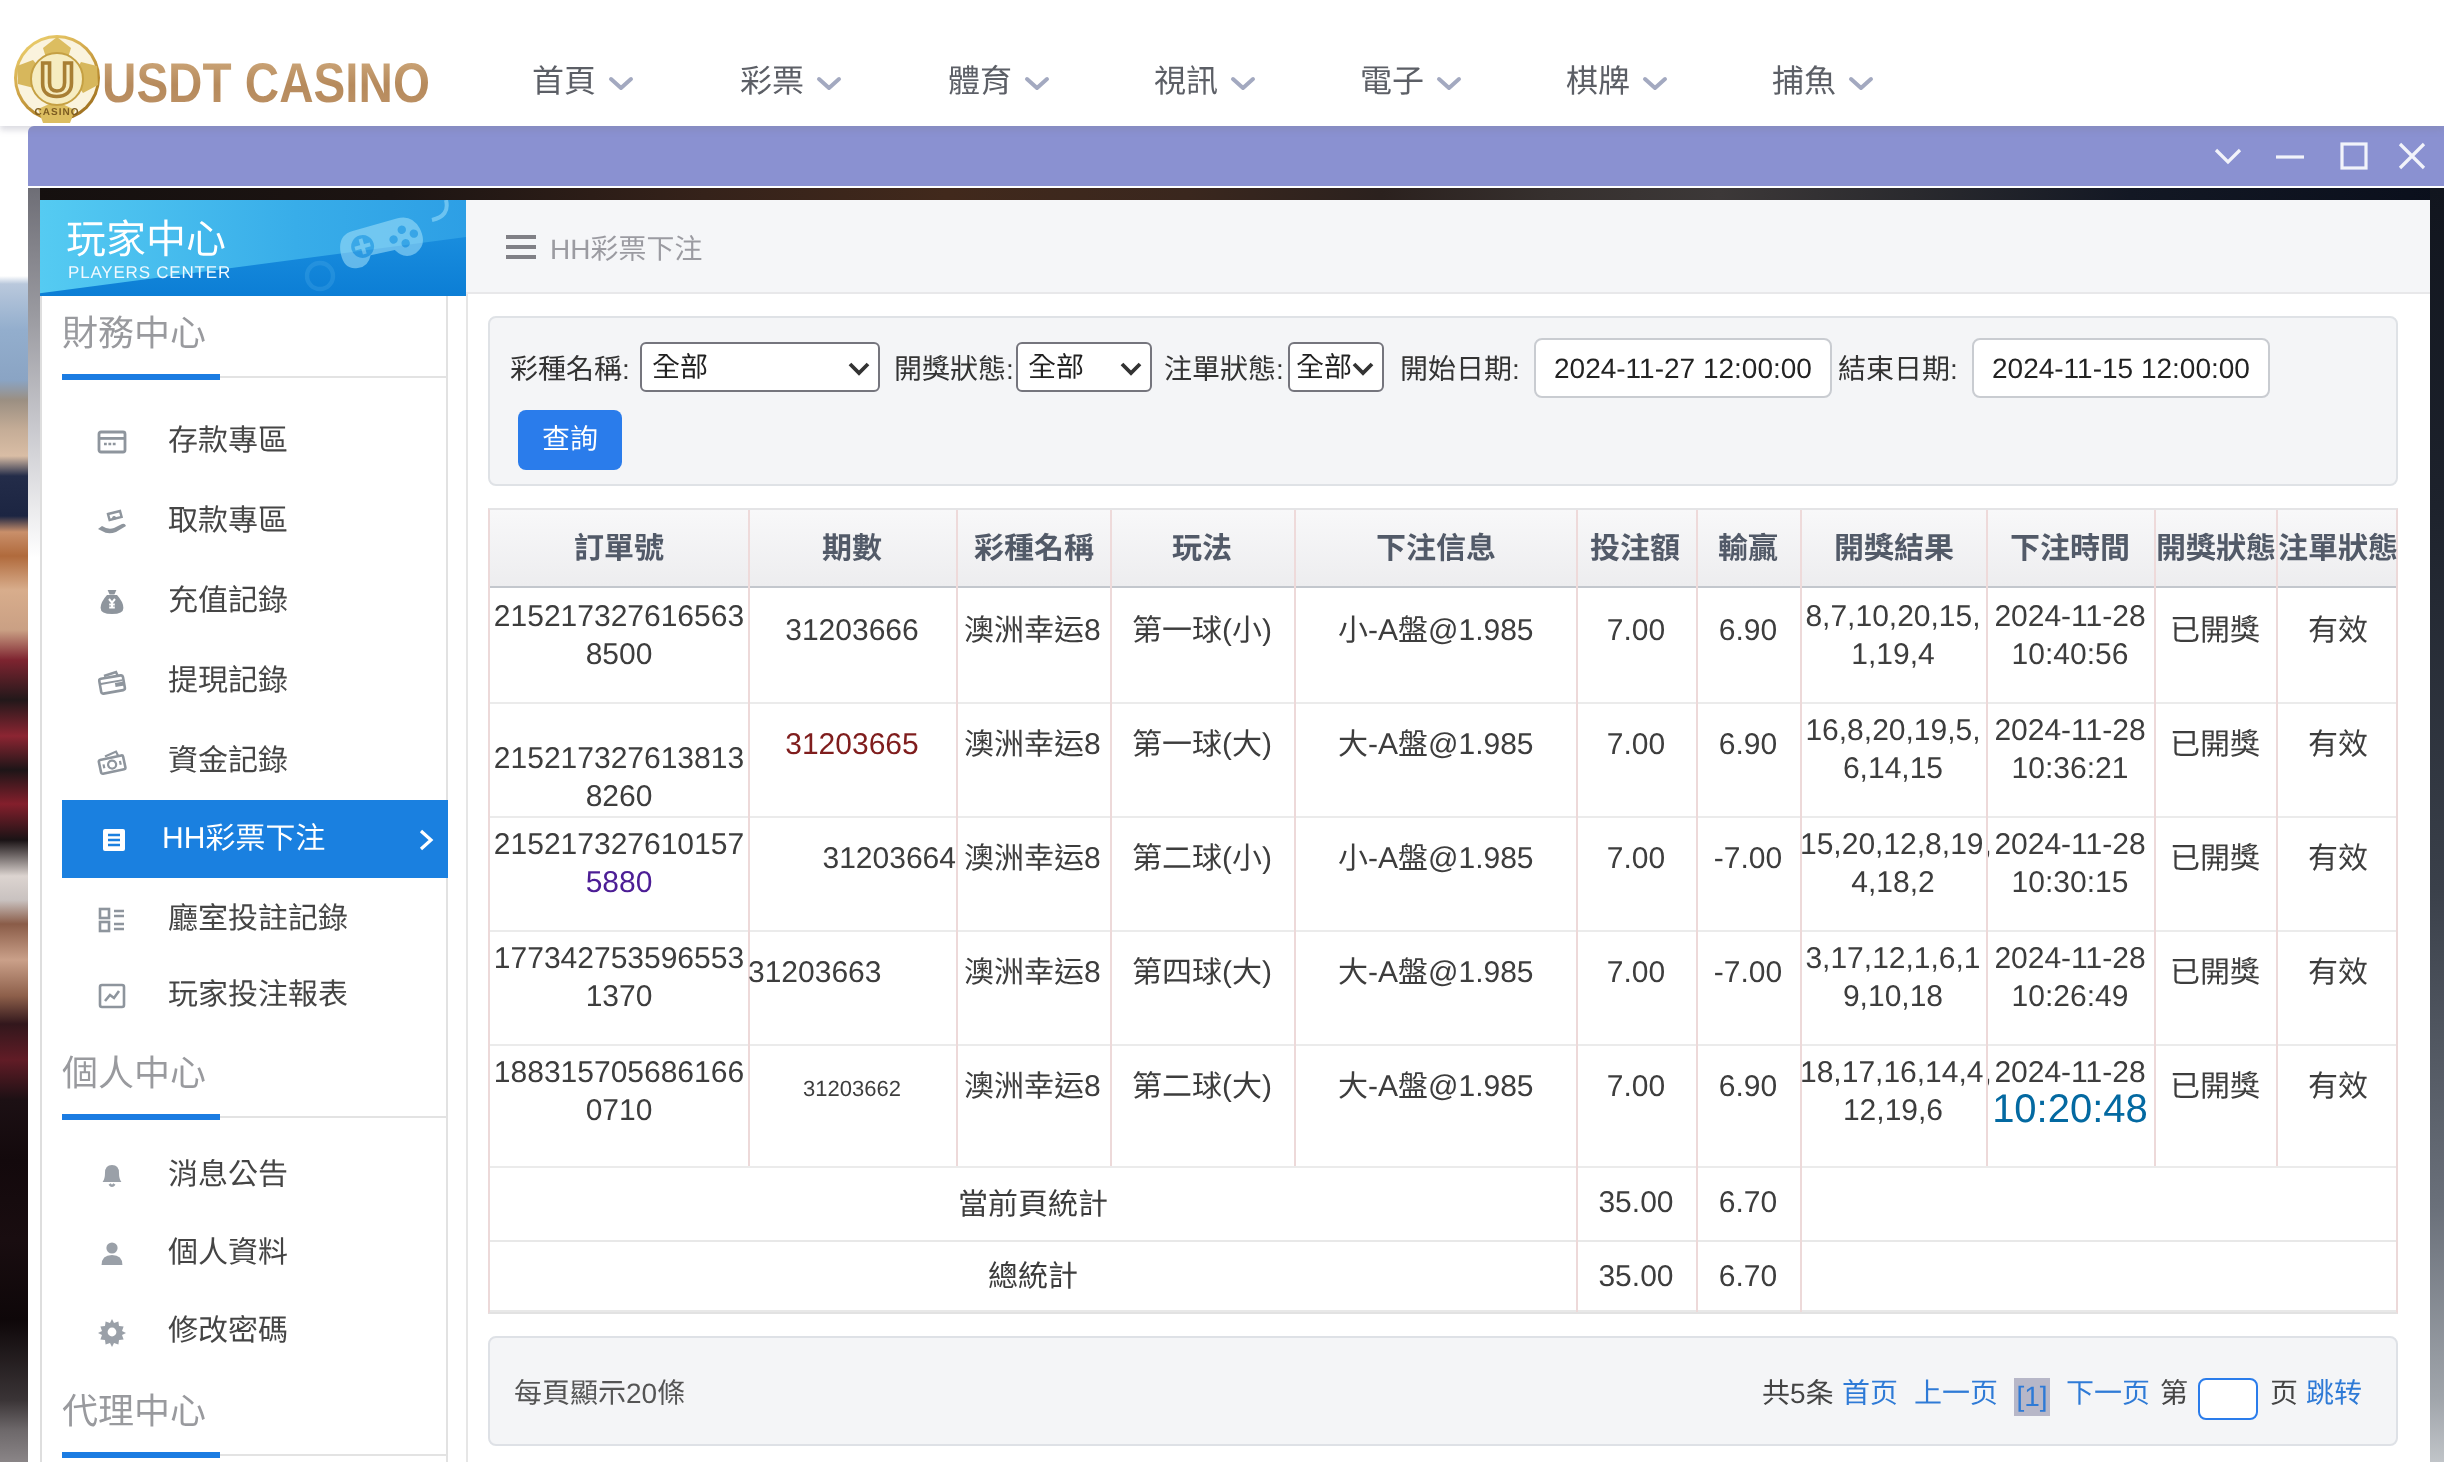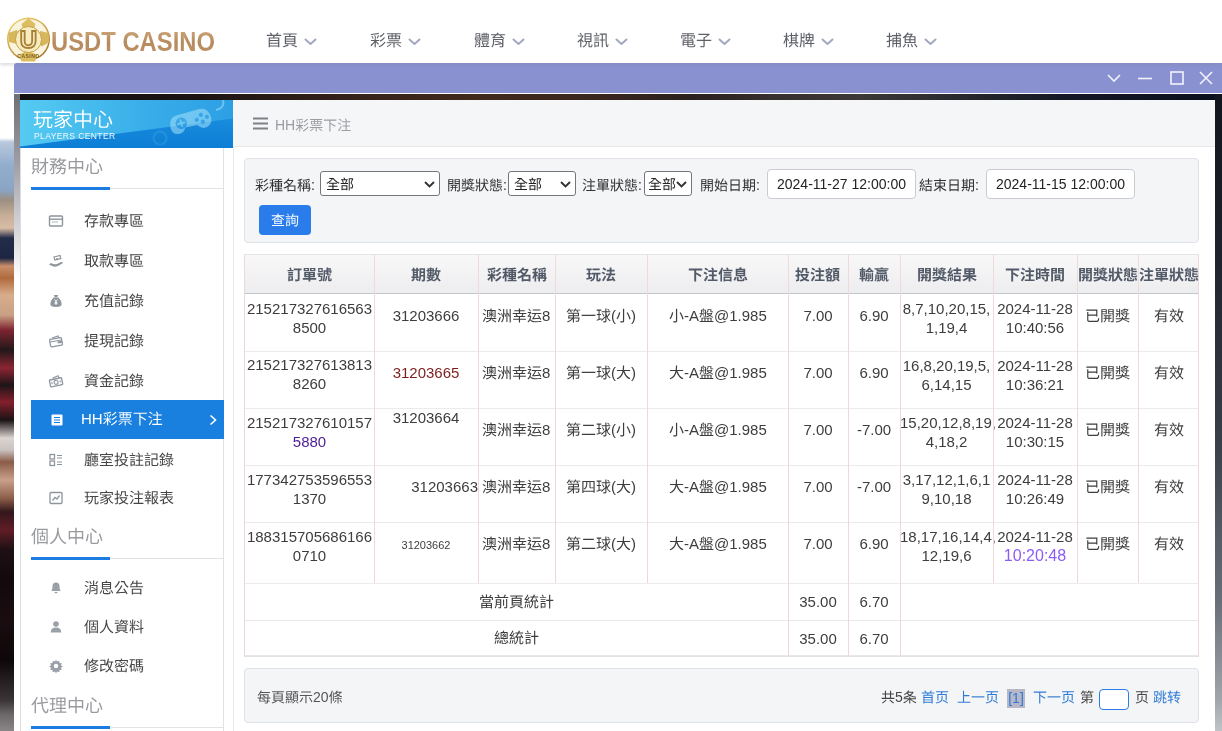--- a/index.html
+++ b/index.html
@@ -486,21 +486,21 @@
       <use href="#g107" transform="translate(0.0,13.20) scale(0.0150,-0.0150)"></use>
       <use href="#g59" transform="translate(15.0,13.20) scale(0.0150,-0.0150)"></use>
       <use href="#g60" transform="translate(30.0,13.20) scale(0.0150,-0.0150)"></use>
     </svg></div>
 <div class="abs" style="left:1138px;top:294px;width:1px;height:57px;background:#edd9d9"></div>
 <div class="abs" style="left:1138px;top:294px;width:62px;height:57px;padding-top:12px;text-align:center;line-height:19px;font-size:15px;color:#3d3d3d"><svg class="t" width="30" height="16" viewBox="0 0 30 16" fill="#3d3d3d" style="vertical-align:-3.30px">
       <use href="#g108" transform="translate(0.0,13.20) scale(0.0150,-0.0150)"></use>
       <use href="#g109" transform="translate(15.0,13.20) scale(0.0150,-0.0150)"></use>
     </svg></div>
 <div class="abs" style="left:245px;top:408px;width:953px;height:1px;background:#ebebeb"></div>
-<div class="abs" style="left:245px;top:351px;width:129px;height:57px;padding-top:4px;text-align:center;line-height:19px;font-size:15px;color:#3d3d3d"><span style="font-size:15px;color:#3d3d3d">215217327613813</span><br><span style="font-size:15px;color:#3d3d3d">8260</span></div>
+<div class="abs" style="left:245px;top:351px;width:129px;height:57px;padding-top:19px;text-align:center;line-height:19px;font-size:15px;color:#3d3d3d"><span style="font-size:15px;color:#3d3d3d">215217327613813</span><br><span style="font-size:15px;color:#3d3d3d">8260</span></div>
 <div class="abs" style="left:374px;top:351px;width:1px;height:57px;background:#edd9d9"></div>
 <div class="abs" style="left:374px;top:351px;width:104px;height:57px;padding-top:12px;text-align:center;line-height:19px;font-size:15px;color:#3d3d3d"><span style="font-size:15px;color:#7f1d1d">31203665</span></div>
 <div class="abs" style="left:478px;top:351px;width:1px;height:57px;background:#edd9d9"></div>
 <div class="abs" style="left:478px;top:351px;width:77px;height:57px;padding-top:12px;text-align:center;line-height:19px;font-size:15px;color:#3d3d3d"><svg class="t" width="69" height="16" viewBox="0 0 69 16" fill="#3d3d3d" style="vertical-align:-3.30px">
       <use href="#g98" transform="translate(0.0,13.20) scale(0.0150,-0.0150)"></use>
       <use href="#g99" transform="translate(15.0,13.20) scale(0.0150,-0.0150)"></use>
       <use href="#g100" transform="translate(30.0,13.20) scale(0.0150,-0.0150)"></use>
       <use href="#g101" transform="translate(45.0,13.20) scale(0.0150,-0.0150)"></use>
       <text x="60.0" y="13.20" font-family="Liberation Sans" font-size="15">8</text>
     </svg></div>
@@ -535,21 +535,21 @@
       <use href="#g60" transform="translate(30.0,13.20) scale(0.0150,-0.0150)"></use>
     </svg></div>
 <div class="abs" style="left:1138px;top:351px;width:1px;height:57px;background:#edd9d9"></div>
 <div class="abs" style="left:1138px;top:351px;width:62px;height:57px;padding-top:12px;text-align:center;line-height:19px;font-size:15px;color:#3d3d3d"><svg class="t" width="30" height="16" viewBox="0 0 30 16" fill="#3d3d3d" style="vertical-align:-3.30px">
       <use href="#g108" transform="translate(0.0,13.20) scale(0.0150,-0.0150)"></use>
       <use href="#g109" transform="translate(15.0,13.20) scale(0.0150,-0.0150)"></use>
     </svg></div>
 <div class="abs" style="left:245px;top:465px;width:953px;height:1px;background:#ebebeb"></div>
 <div class="abs" style="left:245px;top:408px;width:129px;height:57px;padding-top:5px;text-align:center;line-height:19px;font-size:15px;color:#3d3d3d"><span style="font-size:15px;color:#3d3d3d">215217327610157</span><br><span style="font-size:15px;color:#4c1d95">5880</span></div>
 <div class="abs" style="left:374px;top:408px;width:1px;height:57px;background:#edd9d9"></div>
-<div class="abs" style="left:374px;top:408px;width:104px;height:57px;padding-top:0;text-align:center;line-height:19px;font-size:15px;color:#3d3d3d"><span style="font-size:15px;color:#3d3d3d">31203664</span></div>
+<div class="abs" style="left:374px;top:408px;width:104px;height:57px;padding-top:12px;text-align:right;line-height:19px;font-size:15px;color:#3d3d3d"><span style="font-size:15px;color:#3d3d3d">31203664</span></div>
 <div class="abs" style="left:478px;top:408px;width:1px;height:57px;background:#edd9d9"></div>
 <div class="abs" style="left:478px;top:408px;width:77px;height:57px;padding-top:12px;text-align:center;line-height:19px;font-size:15px;color:#3d3d3d"><svg class="t" width="69" height="16" viewBox="0 0 69 16" fill="#3d3d3d" style="vertical-align:-3.30px">
       <use href="#g98" transform="translate(0.0,13.20) scale(0.0150,-0.0150)"></use>
       <use href="#g99" transform="translate(15.0,13.20) scale(0.0150,-0.0150)"></use>
       <use href="#g100" transform="translate(30.0,13.20) scale(0.0150,-0.0150)"></use>
       <use href="#g101" transform="translate(45.0,13.20) scale(0.0150,-0.0150)"></use>
       <text x="60.0" y="13.20" font-family="Liberation Sans" font-size="15">8</text>
     </svg></div>
 <div class="abs" style="left:555px;top:408px;width:1px;height:57px;background:#edd9d9"></div>
 <div class="abs" style="left:555px;top:408px;width:92px;height:57px;padding-top:12px;text-align:center;line-height:19px;font-size:15px;color:#3d3d3d"><svg class="t" width="70" height="16" viewBox="0 0 70 16" fill="#3d3d3d" style="vertical-align:-3.30px">
@@ -582,21 +582,21 @@
       <use href="#g60" transform="translate(30.0,13.20) scale(0.0150,-0.0150)"></use>
     </svg></div>
 <div class="abs" style="left:1138px;top:408px;width:1px;height:57px;background:#edd9d9"></div>
 <div class="abs" style="left:1138px;top:408px;width:62px;height:57px;padding-top:12px;text-align:center;line-height:19px;font-size:15px;color:#3d3d3d"><svg class="t" width="30" height="16" viewBox="0 0 30 16" fill="#3d3d3d" style="vertical-align:-3.30px">
       <use href="#g108" transform="translate(0.0,13.20) scale(0.0150,-0.0150)"></use>
       <use href="#g109" transform="translate(15.0,13.20) scale(0.0150,-0.0150)"></use>
     </svg></div>
 <div class="abs" style="left:245px;top:522px;width:953px;height:1px;background:#ebebeb"></div>
 <div class="abs" style="left:245px;top:465px;width:129px;height:57px;padding-top:5px;text-align:center;line-height:19px;font-size:15px;color:#3d3d3d"><span style="font-size:15px;color:#3d3d3d">177342753596553</span><br><span style="font-size:15px;color:#3d3d3d">1370</span></div>
 <div class="abs" style="left:374px;top:465px;width:1px;height:57px;background:#edd9d9"></div>
-<div class="abs" style="left:374px;top:465px;width:104px;height:57px;padding-top:12px;text-align:right;line-height:19px;font-size:15px;color:#3d3d3d"><span style="font-size:15px;color:#3d3d3d">31203663</span></div>
+<div class="abs" style="left:374px;top:465px;width:104px;height:57px;padding-top:12px;text-align:left;line-height:19px;font-size:15px;color:#3d3d3d"><span style="font-size:15px;color:#3d3d3d">31203663</span></div>
 <div class="abs" style="left:478px;top:465px;width:1px;height:57px;background:#edd9d9"></div>
 <div class="abs" style="left:478px;top:465px;width:77px;height:57px;padding-top:12px;text-align:center;line-height:19px;font-size:15px;color:#3d3d3d"><svg class="t" width="69" height="16" viewBox="0 0 69 16" fill="#3d3d3d" style="vertical-align:-3.30px">
       <use href="#g98" transform="translate(0.0,13.20) scale(0.0150,-0.0150)"></use>
       <use href="#g99" transform="translate(15.0,13.20) scale(0.0150,-0.0150)"></use>
       <use href="#g100" transform="translate(30.0,13.20) scale(0.0150,-0.0150)"></use>
       <use href="#g101" transform="translate(45.0,13.20) scale(0.0150,-0.0150)"></use>
       <text x="60.0" y="13.20" font-family="Liberation Sans" font-size="15">8</text>
     </svg></div>
 <div class="abs" style="left:555px;top:465px;width:1px;height:57px;background:#edd9d9"></div>
 <div class="abs" style="left:555px;top:465px;width:92px;height:57px;padding-top:12px;text-align:center;line-height:19px;font-size:15px;color:#3d3d3d"><svg class="t" width="70" height="16" viewBox="0 0 70 16" fill="#3d3d3d" style="vertical-align:-3.30px">
@@ -661,21 +661,21 @@
       <use href="#g106" transform="translate(30.0,13.20) scale(0.0150,-0.0150)"></use>
       <text x="45.0" y="13.20" font-family="Liberation Sans" font-size="15">@1.985</text>
     </svg></div>
 <div class="abs" style="left:788px;top:522px;width:1px;height:61px;background:#edd9d9"></div>
 <div class="abs" style="left:788px;top:522px;width:60px;height:61px;padding-top:12px;text-align:center;line-height:19px;font-size:15px;color:#3d3d3d"><span style="font-size:15px;color:#3d3d3d">7.00</span></div>
 <div class="abs" style="left:848px;top:522px;width:1px;height:61px;background:#edd9d9"></div>
 <div class="abs" style="left:848px;top:522px;width:52px;height:61px;padding-top:12px;text-align:center;line-height:19px;font-size:15px;color:#3d3d3d"><span style="font-size:15px;color:#3d3d3d">6.90</span></div>
 <div class="abs" style="left:900px;top:522px;width:1px;height:61px;background:#edd9d9"></div>
 <div class="abs" style="left:900px;top:522px;width:93px;height:61px;padding-top:5px;text-align:center;line-height:19px;font-size:15px;color:#3d3d3d"><span style="font-size:15px;color:#3d3d3d">18,17,16,14,4,</span><br><span style="font-size:15px;color:#3d3d3d">12,19,6</span></div>
 <div class="abs" style="left:993px;top:522px;width:1px;height:61px;background:#edd9d9"></div>
-<div class="abs" style="left:993px;top:522px;width:84px;height:61px;padding-top:5px;text-align:center;line-height:19px;font-size:15px;color:#3d3d3d"><span style="font-size:15px;color:#3d3d3d">2024-11-28</span><br><span style="font-size:16px;color:#8b5cf6">10:20:48</span></div>
+<div class="abs" style="left:993px;top:522px;width:84px;height:61px;padding-top:5px;text-align:center;line-height:19px;font-size:15px;color:#3d3d3d"><span style="font-size:15px;color:#3d3d3d">2024-11-28</span><br><span style="font-size:20px;color:#0369a1">10:20:48</span></div>
 <div class="abs" style="left:1077px;top:522px;width:1px;height:61px;background:#edd9d9"></div>
 <div class="abs" style="left:1077px;top:522px;width:61px;height:61px;padding-top:12px;text-align:center;line-height:19px;font-size:15px;color:#3d3d3d"><svg class="t" width="46" height="16" viewBox="0 0 46 16" fill="#3d3d3d" style="vertical-align:-3.30px">
       <use href="#g107" transform="translate(0.0,13.20) scale(0.0150,-0.0150)"></use>
       <use href="#g59" transform="translate(15.0,13.20) scale(0.0150,-0.0150)"></use>
       <use href="#g60" transform="translate(30.0,13.20) scale(0.0150,-0.0150)"></use>
     </svg></div>
 <div class="abs" style="left:1138px;top:522px;width:1px;height:61px;background:#edd9d9"></div>
 <div class="abs" style="left:1138px;top:522px;width:62px;height:61px;padding-top:12px;text-align:center;line-height:19px;font-size:15px;color:#3d3d3d"><svg class="t" width="30" height="16" viewBox="0 0 30 16" fill="#3d3d3d" style="vertical-align:-3.30px">
       <use href="#g108" transform="translate(0.0,13.20) scale(0.0150,-0.0150)"></use>
       <use href="#g109" transform="translate(15.0,13.20) scale(0.0150,-0.0150)"></use>

